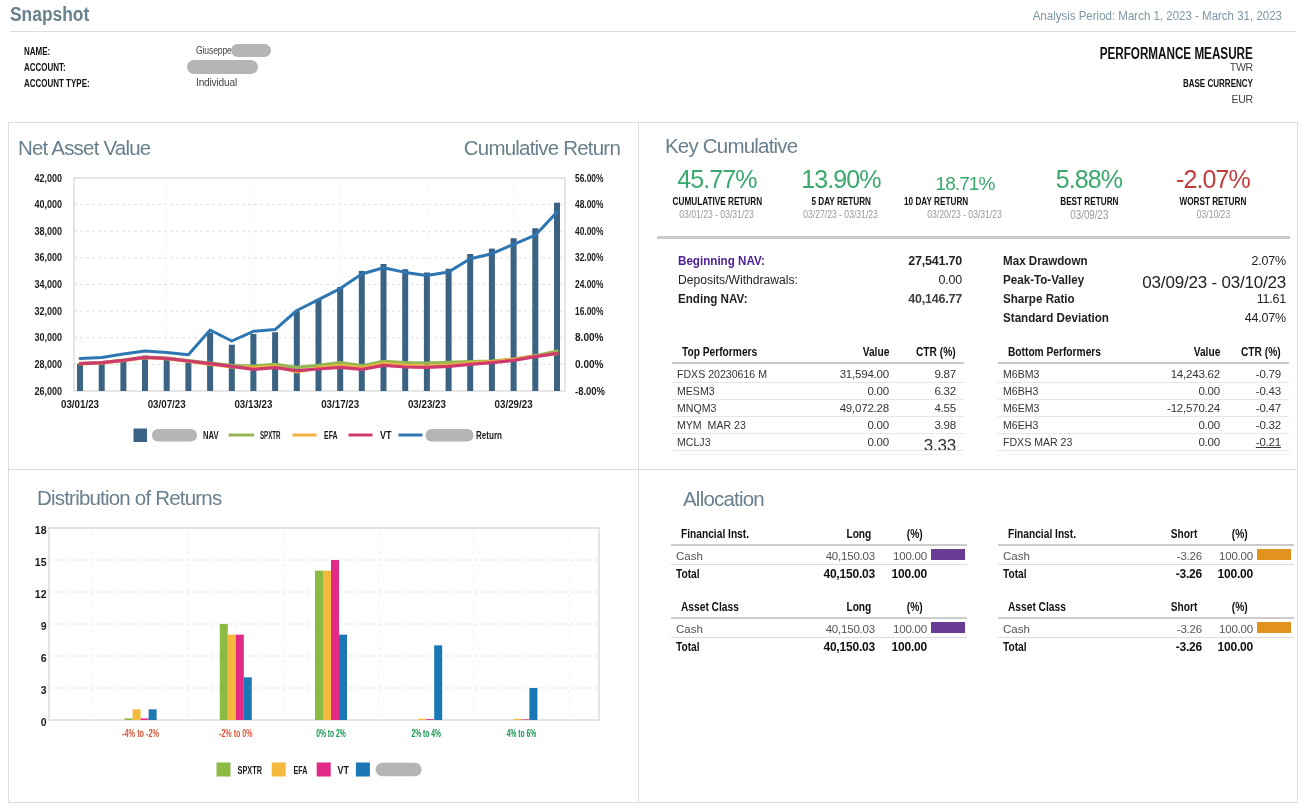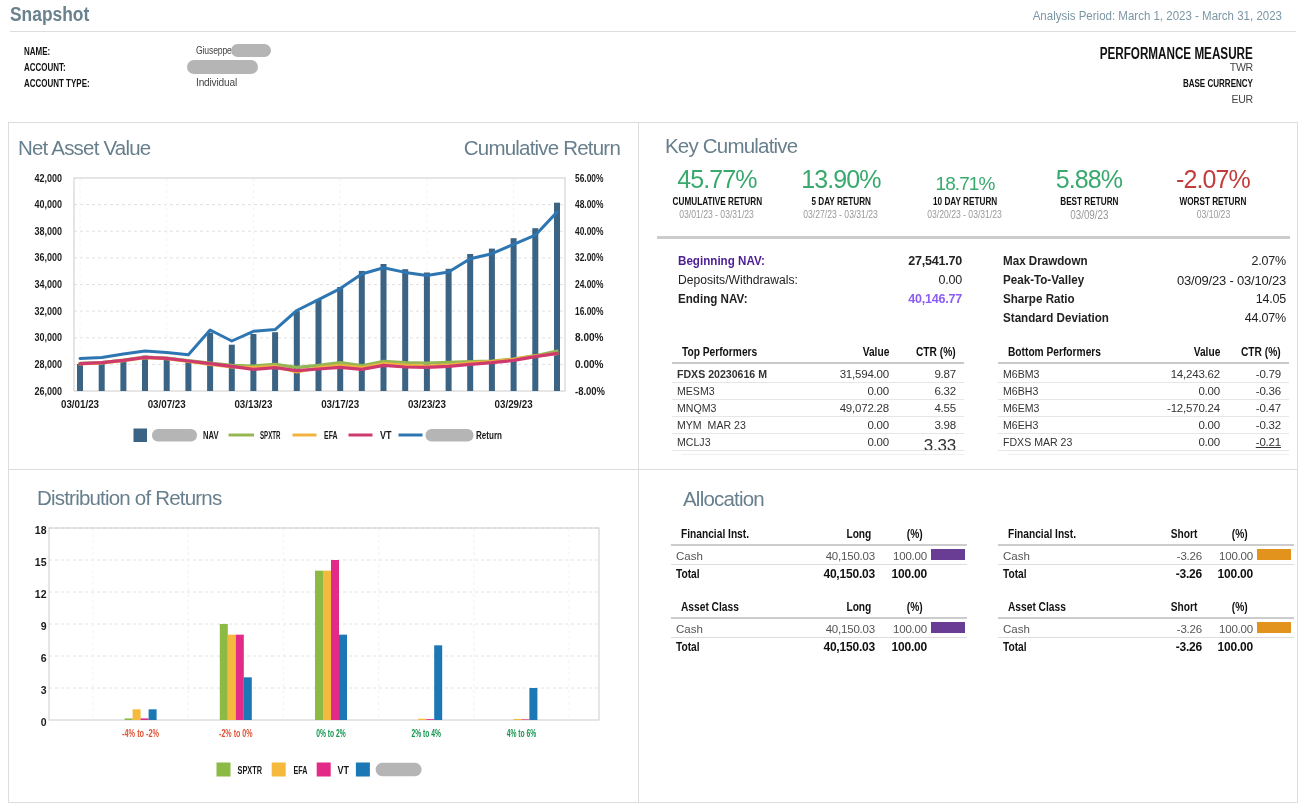--- a/index.html
+++ b/index.html
@@ -182,48 +182,48 @@
     <rect x="355.9" y="247.5" width="14" height="14" fill="#1b78b4"></rect>
     <rect x="375.6" y="247.75" rx="6.75" width="46" height="13.5" fill="#b5b5b5"></rect>
   </svg>
 <div class="abs" style="left:647px;top:165px;width:140px;text-align:center;font-size:25px;color:#39a96e;letter-spacing:-0.9px;">45.77%</div>
 <div class="abs" style="left:647px;top:195px;width:140px;text-align:center;font-size:10.5px;font-weight:bold;color:#111;white-space:nowrap;"><span class="cC" style="transform:scaleX(0.78);">CUMULATIVE RETURN</span></div>
 <div class="abs" style="left:647px;top:207.5px;width:140px;text-align:center;font-size:10.5px;color:#999;white-space:nowrap;"><span class="cC" style="transform:scaleX(0.82);">03/01/23 - 03/31/23</span></div>
 <div class="abs" style="left:771px;top:165px;width:140px;text-align:center;font-size:25px;color:#39a96e;letter-spacing:-0.9px;">13.90%</div>
 <div class="abs" style="left:771px;top:195px;width:140px;text-align:center;font-size:10.5px;font-weight:bold;color:#111;white-space:nowrap;"><span class="cC" style="transform:scaleX(0.78);">5 DAY RETURN</span></div>
 <div class="abs" style="left:771px;top:207.5px;width:140px;text-align:center;font-size:10.5px;color:#999;white-space:nowrap;"><span class="cC" style="transform:scaleX(0.82);">03/27/23 - 03/31/23</span></div>
 <div class="abs" style="left:895px;top:165px;width:140px;text-align:center;font-size:19px;color:#39a96e;letter-spacing:-0.9px;margin-top:8px;">18.71%</div>
-<div class="abs" style="left:895px;top:195px;width:140px;text-align:center;font-size:10.5px;font-weight:bold;color:#111;white-space:nowrap;"><span class="cC" style="transform:scaleX(0.78);">10 DAY RETURN</span></div>
+<div class="abs" style="left:895px;top:195px;width:140px;text-align:left;font-size:10.5px;font-weight:bold;color:#111;white-space:nowrap;"><span class="cC" style="transform:scaleX(0.78);">10 DAY RETURN</span></div>
 <div class="abs" style="left:895px;top:207.5px;width:140px;text-align:center;font-size:10.5px;color:#999;white-space:nowrap;"><span class="cC" style="transform:scaleX(0.82);">03/20/23 - 03/31/23</span></div>
 <div class="abs" style="left:1019px;top:165px;width:140px;text-align:center;font-size:25px;color:#39a96e;letter-spacing:-0.9px;">5.88%</div>
 <div class="abs" style="left:1019px;top:195px;width:140px;text-align:center;font-size:10.5px;font-weight:bold;color:#111;white-space:nowrap;"><span class="cC" style="transform:scaleX(0.78);">BEST RETURN</span></div>
 <div class="abs" style="left:1019px;top:207.5px;width:140px;text-align:center;font-size:12px;color:#999;white-space:nowrap;"><span class="cC" style="transform:scaleX(0.82);">03/09/23</span></div>
 <div class="abs" style="left:1143px;top:165px;width:140px;text-align:center;font-size:25px;color:#c43b3b;letter-spacing:-0.9px;">-2.07%</div>
 <div class="abs" style="left:1143px;top:195px;width:140px;text-align:center;font-size:10.5px;font-weight:bold;color:#111;white-space:nowrap;"><span class="cC" style="transform:scaleX(0.78);">WORST RETURN</span></div>
 <div class="abs" style="left:1143px;top:207.5px;width:140px;text-align:center;font-size:10.5px;color:#999;white-space:nowrap;"><span class="cC" style="transform:scaleX(0.82);">03/10/23</span></div>
 <div class="abs" style="left:657px;top:236px;width:633px;height:3px;background:#ccc;"></div>
 <div class="abs" style="left:678px;top:254px;font-size:12.5px;font-weight:bold;color:#4c1d95;white-space:nowrap;"><span class="cL" style="transform:scaleX(0.93);">Beginning NAV:</span></div>
 <div class="abs r" style="left:812px;top:254px;width:150px;font-size:12.5px;font-weight:bold;color:#222;letter-spacing:-0.2px;">27,541.70</div>
 <div class="abs" style="left:678px;top:273px;font-size:12.5px;font-weight:normal;color:#222;white-space:nowrap;"><span class="cL" style="transform:scaleX(0.97);">Deposits/Withdrawals:</span></div>
 <div class="abs r" style="left:812px;top:273px;width:150px;font-size:12.5px;font-weight:normal;color:#222;letter-spacing:-0.2px;">0.00</div>
 <div class="abs" style="left:678px;top:292px;font-size:12.5px;font-weight:bold;color:#222;white-space:nowrap;"><span class="cL" style="transform:scaleX(0.93);">Ending NAV:</span></div>
-<div class="abs r" style="left:812px;top:292px;width:150px;font-size:12.5px;font-weight:bold;color:#8b5cf6;letter-spacing:-0.2px;">40,146.77</div>
+<div class="abs r" style="left:812px;top:292px;width:150px;font-size:12.5px;font-weight:bold;color:#404040;letter-spacing:-0.2px;">40,146.77</div>
 <div class="abs" style="left:1003px;top:254px;font-size:12.5px;font-weight:bold;color:#222;white-space:nowrap;"><span class="cL" style="transform:scaleX(0.93);">Max Drawdown</span></div>
 <div class="abs r" style="left:1086px;top:254px;width:200px;font-size:12.5px;color:#222;letter-spacing:-0.2px;">2.07%</div>
 <div class="abs" style="left:1003px;top:273px;font-size:12.5px;font-weight:bold;color:#222;white-space:nowrap;"><span class="cL" style="transform:scaleX(0.93);">Peak-To-Valley</span></div>
-<div class="abs r" style="left:1086px;top:273px;width:200px;font-size:13px;color:#222;letter-spacing:-0.2px;">03/09/23 - 03/10/23</div>
+<div class="abs r" style="left:1086px;top:273px;width:200px;font-size:17px;color:#222;letter-spacing:-0.2px;">03/09/23 - 03/10/23</div>
 <div class="abs" style="left:1003px;top:292px;font-size:12.5px;font-weight:bold;color:#222;white-space:nowrap;"><span class="cL" style="transform:scaleX(0.93);">Sharpe Ratio</span></div>
-<div class="abs r" style="left:1086px;top:292px;width:200px;font-size:12.5px;color:#222;letter-spacing:-0.2px;">14.05</div>
+<div class="abs r" style="left:1086px;top:292px;width:200px;font-size:12.5px;color:#222;letter-spacing:-0.2px;">11.61</div>
 <div class="abs" style="left:1003px;top:311px;font-size:12.5px;font-weight:bold;color:#222;white-space:nowrap;"><span class="cL" style="transform:scaleX(0.93);">Standard Deviation</span></div>
 <div class="abs r" style="left:1086px;top:311px;width:200px;font-size:12.5px;color:#222;letter-spacing:-0.2px;">44.07%</div>
 <div class="abs" style="left:682px;top:345px;font-size:12px;font-weight:bold;color:#111;white-space:nowrap;"><span class="cL" style="transform:scaleX(0.85);">Top Performers</span></div>
 <div class="abs r" style="left:789px;top:345px;width:100px;font-size:12px;font-weight:bold;color:#111;"><span class="cR" style="transform:scaleX(0.85);">Value</span></div>
 <div class="abs r" style="left:876px;top:345px;width:80px;font-size:12px;font-weight:bold;color:#111;"><span class="cR" style="transform:scaleX(0.85);">CTR (%)</span></div>
 <div class="abs" style="left:672px;top:361.5px;width:292px;height:2px;background:#c9c9c9;"></div>
-<div class="abs" style="left:677px;top:367.5px;font-size:11.5px;color:#333;white-space:nowrap;font-weight:bold;"><span class="cL" style="transform:scaleX(0.92);">FDXS 20230616 M</span></div>
+<div class="abs" style="left:677px;top:367.5px;font-size:11.5px;color:#333;white-space:nowrap;"><span class="cL" style="transform:scaleX(0.92);">FDXS 20230616 M</span></div>
 <div class="abs r" style="left:779px;top:367.5px;width:110px;font-size:11.5px;color:#333;letter-spacing:-0.2px;">31,594.00</div>
 <div class="abs r" style="left:876px;top:367.5px;width:80px;font-size:11.5px;color:#333;letter-spacing:-0.2px;">9.87</div>
 <div class="hline" style="left:672px;top:381.5px;width:292px;background:#e6e6e6;"></div>
 <div class="abs" style="left:677px;top:384.5px;font-size:11.5px;color:#333;white-space:nowrap;"><span class="cL" style="transform:scaleX(0.92);">MESM3</span></div>
 <div class="abs r" style="left:779px;top:384.5px;width:110px;font-size:11.5px;color:#333;letter-spacing:-0.2px;">0.00</div>
 <div class="abs r" style="left:876px;top:384.5px;width:80px;font-size:11.5px;color:#333;letter-spacing:-0.2px;">6.32</div>
 <div class="hline" style="left:672px;top:398.5px;width:292px;background:#e6e6e6;"></div>
 <div class="abs" style="left:677px;top:401.5px;font-size:11.5px;color:#333;white-space:nowrap;"><span class="cL" style="transform:scaleX(0.92);">MNQM3</span></div>
 <div class="abs r" style="left:779px;top:401.5px;width:110px;font-size:11.5px;color:#333;letter-spacing:-0.2px;">49,072.28</div>
 <div class="abs r" style="left:876px;top:401.5px;width:80px;font-size:11.5px;color:#333;letter-spacing:-0.2px;">4.55</div>
@@ -240,21 +240,21 @@
 <div class="abs" style="left:1008px;top:345px;font-size:12px;font-weight:bold;color:#111;white-space:nowrap;"><span class="cL" style="transform:scaleX(0.85);">Bottom Performers</span></div>
 <div class="abs r" style="left:1120px;top:345px;width:100px;font-size:12px;font-weight:bold;color:#111;"><span class="cR" style="transform:scaleX(0.85);">Value</span></div>
 <div class="abs r" style="left:1201px;top:345px;width:80px;font-size:12px;font-weight:bold;color:#111;"><span class="cR" style="transform:scaleX(0.85);">CTR (%)</span></div>
 <div class="abs" style="left:998px;top:361.5px;width:291px;height:2px;background:#c9c9c9;"></div>
 <div class="abs" style="left:1003px;top:367.5px;font-size:11.5px;color:#333;white-space:nowrap;"><span class="cL" style="transform:scaleX(0.92);">M6BM3</span></div>
 <div class="abs r" style="left:1110px;top:367.5px;width:110px;font-size:11.5px;color:#333;letter-spacing:-0.2px;">14,243.62</div>
 <div class="abs r" style="left:1201px;top:367.5px;width:80px;font-size:11.5px;color:#333;letter-spacing:-0.2px;">-0.79</div>
 <div class="hline" style="left:998px;top:381.5px;width:291px;background:#e6e6e6;"></div>
 <div class="abs" style="left:1003px;top:384.5px;font-size:11.5px;color:#333;white-space:nowrap;"><span class="cL" style="transform:scaleX(0.92);">M6BH3</span></div>
 <div class="abs r" style="left:1110px;top:384.5px;width:110px;font-size:11.5px;color:#333;letter-spacing:-0.2px;">0.00</div>
-<div class="abs r" style="left:1201px;top:384.5px;width:80px;font-size:11.5px;color:#333;letter-spacing:-0.2px;">-0.36</div>
+<div class="abs r" style="left:1201px;top:384.5px;width:80px;font-size:11.5px;color:#333;letter-spacing:-0.2px;">-0.43</div>
 <div class="hline" style="left:998px;top:398.5px;width:291px;background:#e6e6e6;"></div>
 <div class="abs" style="left:1003px;top:401.5px;font-size:11.5px;color:#333;white-space:nowrap;"><span class="cL" style="transform:scaleX(0.92);">M6EM3</span></div>
 <div class="abs r" style="left:1110px;top:401.5px;width:110px;font-size:11.5px;color:#333;letter-spacing:-0.2px;">-12,570.24</div>
 <div class="abs r" style="left:1201px;top:401.5px;width:80px;font-size:11.5px;color:#333;letter-spacing:-0.2px;">-0.47</div>
 <div class="hline" style="left:998px;top:415.5px;width:291px;background:#e6e6e6;"></div>
 <div class="abs" style="left:1003px;top:418.5px;font-size:11.5px;color:#333;white-space:nowrap;"><span class="cL" style="transform:scaleX(0.92);">M6EH3</span></div>
 <div class="abs r" style="left:1110px;top:418.5px;width:110px;font-size:11.5px;color:#333;letter-spacing:-0.2px;">0.00</div>
 <div class="abs r" style="left:1201px;top:418.5px;width:80px;font-size:11.5px;color:#333;letter-spacing:-0.2px;">-0.32</div>
 <div class="hline" style="left:998px;top:432.5px;width:291px;background:#e6e6e6;"></div>
 <div class="abs" style="left:1003px;top:435.5px;font-size:11.5px;color:#333;white-space:nowrap;"><span class="cL" style="transform:scaleX(0.92);">FDXS MAR 23</span></div>

